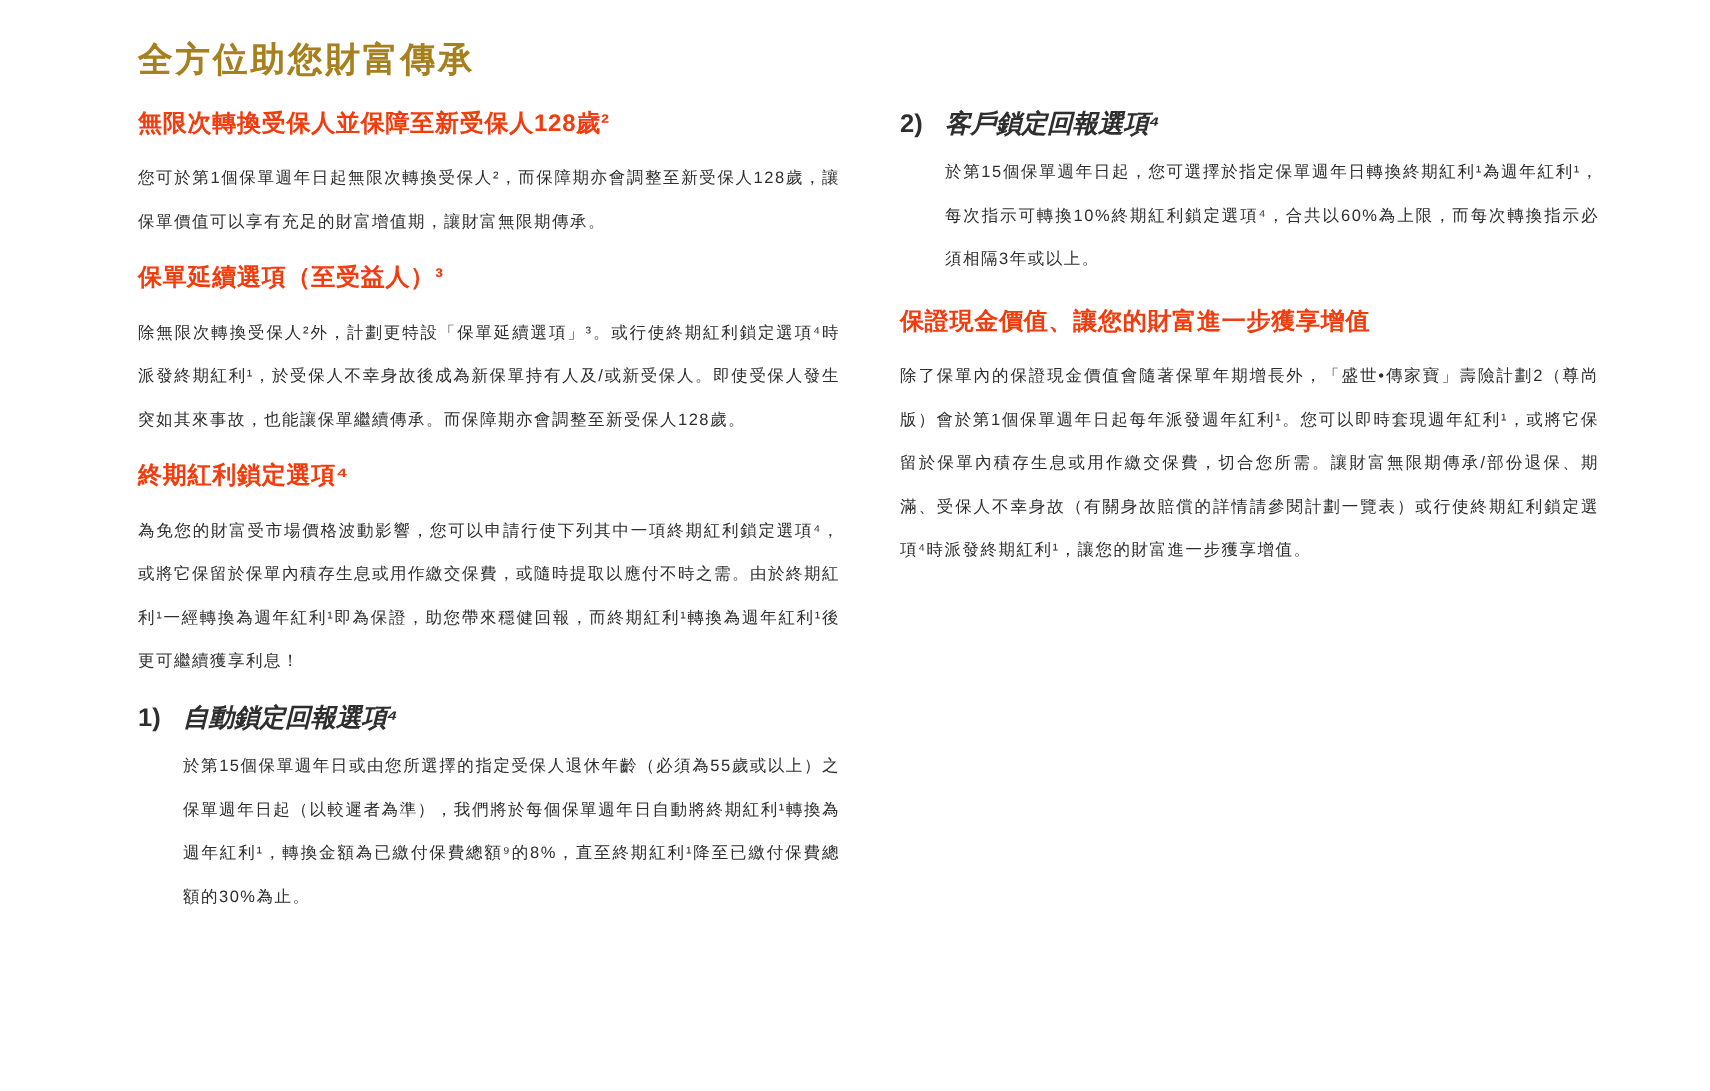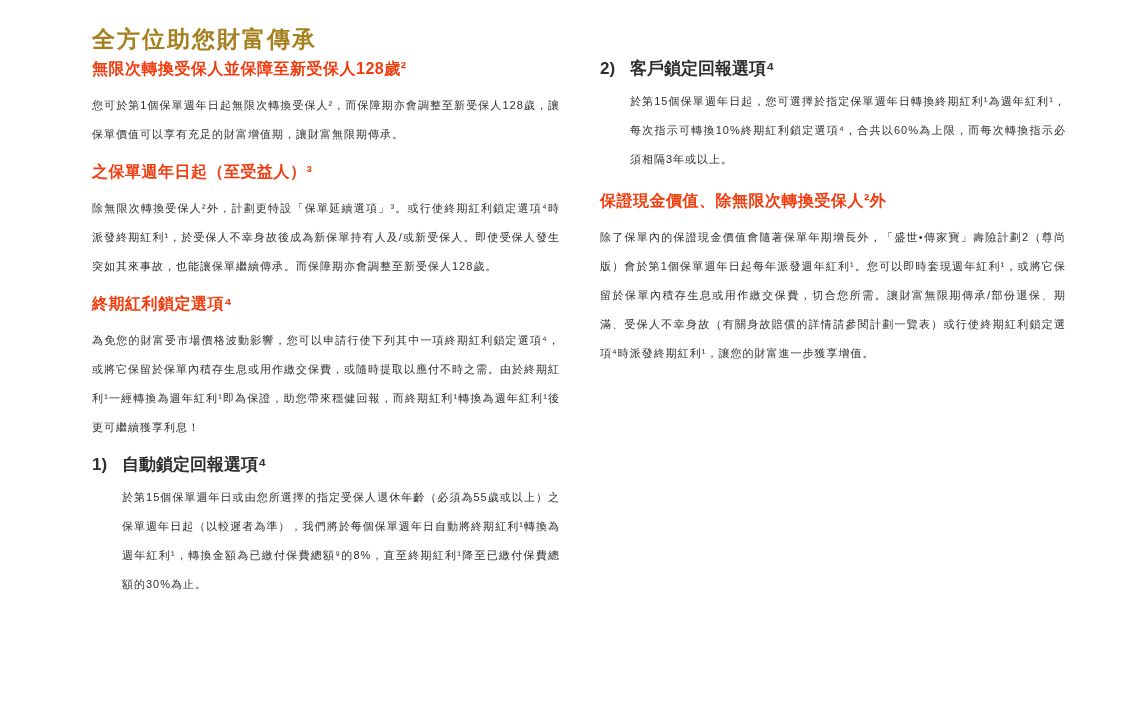--- a/index.html
+++ b/index.html
@@ -20,21 +20,21 @@
     padding: 26px 70px 0 92px;
     width: 1140px;
     height: 727px;
   }
   .page-title {
     font-size: 23px;
     line-height: 26px;
     font-weight: bold;
     letter-spacing: 2px;
     color: var(--color-title);
-    margin-bottom: 6px;
+    margin-bottom: 20px;
   }
   .columns {
     display: flex;
     gap: 40px;
     align-items: flex-start;
   }
   .col-left  { width: 468px; flex: none; }
   .col-right { width: 466px; flex: none; }
   .section { margin-bottom: 12px; }
   .section-heading {
@@ -66,40 +66,41 @@
     font-weight: bold;
     color: var(--color-body);
   }
   .list-content { flex: 1 1 auto; min-width: 0; }
   .list-title {
     font-size: 17px;
     line-height: 22px;
     font-weight: bold;
     color: var(--color-body);
     margin-bottom: 7px;
+    font-style: italic;
   }
 </style>
 </head>
 <body>
 
 <div class="page">
 
   <div class="page-title">全方位助您財富傳承</div>
 
   <div class="columns">
 
     <div class="col-left">
 
       <div class="section">
         <div class="section-heading">無限次轉換受保人並保障至新受保人128歲²</div>
         <div class="body-text">您可於第1個保單週年日起無限次轉換受保人²，而保障期亦會調整至新受保人128歲，讓保單價值可以享有充足的財富增值期，讓財富無限期傳承。</div>
       </div>
 
       <div class="section">
-        <div class="section-heading">之保單週年日起（至受益人）³</div>
+        <div class="section-heading">保單延續選項（至受益人）³</div>
         <div class="body-text">除無限次轉換受保人²外，計劃更特設「保單延續選項」³。或行使終期紅利鎖定選項⁴時派發終期紅利¹，於受保人不幸身故後成為新保單持有人及/或新受保人。即使受保人發生突如其來事故，也能讓保單繼續傳承。而保障期亦會調整至新受保人128歲。</div>
       </div>
 
       <div class="section">
         <div class="section-heading">終期紅利鎖定選項⁴</div>
         <div class="body-text">為免您的財富受市場價格波動影響，您可以申請行使下列其中一項終期紅利鎖定選項⁴，或將它保留於保單內積存生息或用作繳交保費，或隨時提取以應付不時之需。由於終期紅利¹一經轉換為週年紅利¹即為保證，助您帶來穩健回報，而終期紅利¹轉換為週年紅利¹後更可繼續獲享利息！</div>
       </div>
 
       <div class="list-item">
         <div class="list-num">1)</div>
@@ -115,20 +116,20 @@
 
       <div class="list-item">
         <div class="list-num">2)</div>
         <div class="list-content">
           <div class="list-title">客戶鎖定回報選項⁴</div>
           <div class="body-text">於第15個保單週年日起，您可選擇於指定保單週年日轉換終期紅利¹為週年紅利¹，每次指示可轉換10%終期紅利鎖定選項⁴，合共以60%為上限，而每次轉換指示必須相隔3年或以上。</div>
         </div>
       </div>
 
       <div class="section">
-        <div class="section-heading">保證現金價值、除無限次轉換受保人²外</div>
+        <div class="section-heading">保證現金價值、讓您的財富進一步獲享增值</div>
         <div class="body-text">除了保單內的保證現金價值會隨著保單年期增長外，「盛世•傳家寶」壽險計劃2（尊尚版）會於第1個保單週年日起每年派發週年紅利¹。您可以即時套現週年紅利¹，或將它保留於保單內積存生息或用作繳交保費，切合您所需。讓財富無限期傳承/部份退保、期滿、受保人不幸身故（有關身故賠償的詳情請參閱計劃一覽表）或行使終期紅利鎖定選項⁴時派發終期紅利¹，讓您的財富進一步獲享增值。</div>
       </div>
 
     </div>
 
   </div>
 </div>
 
 </body></html>

